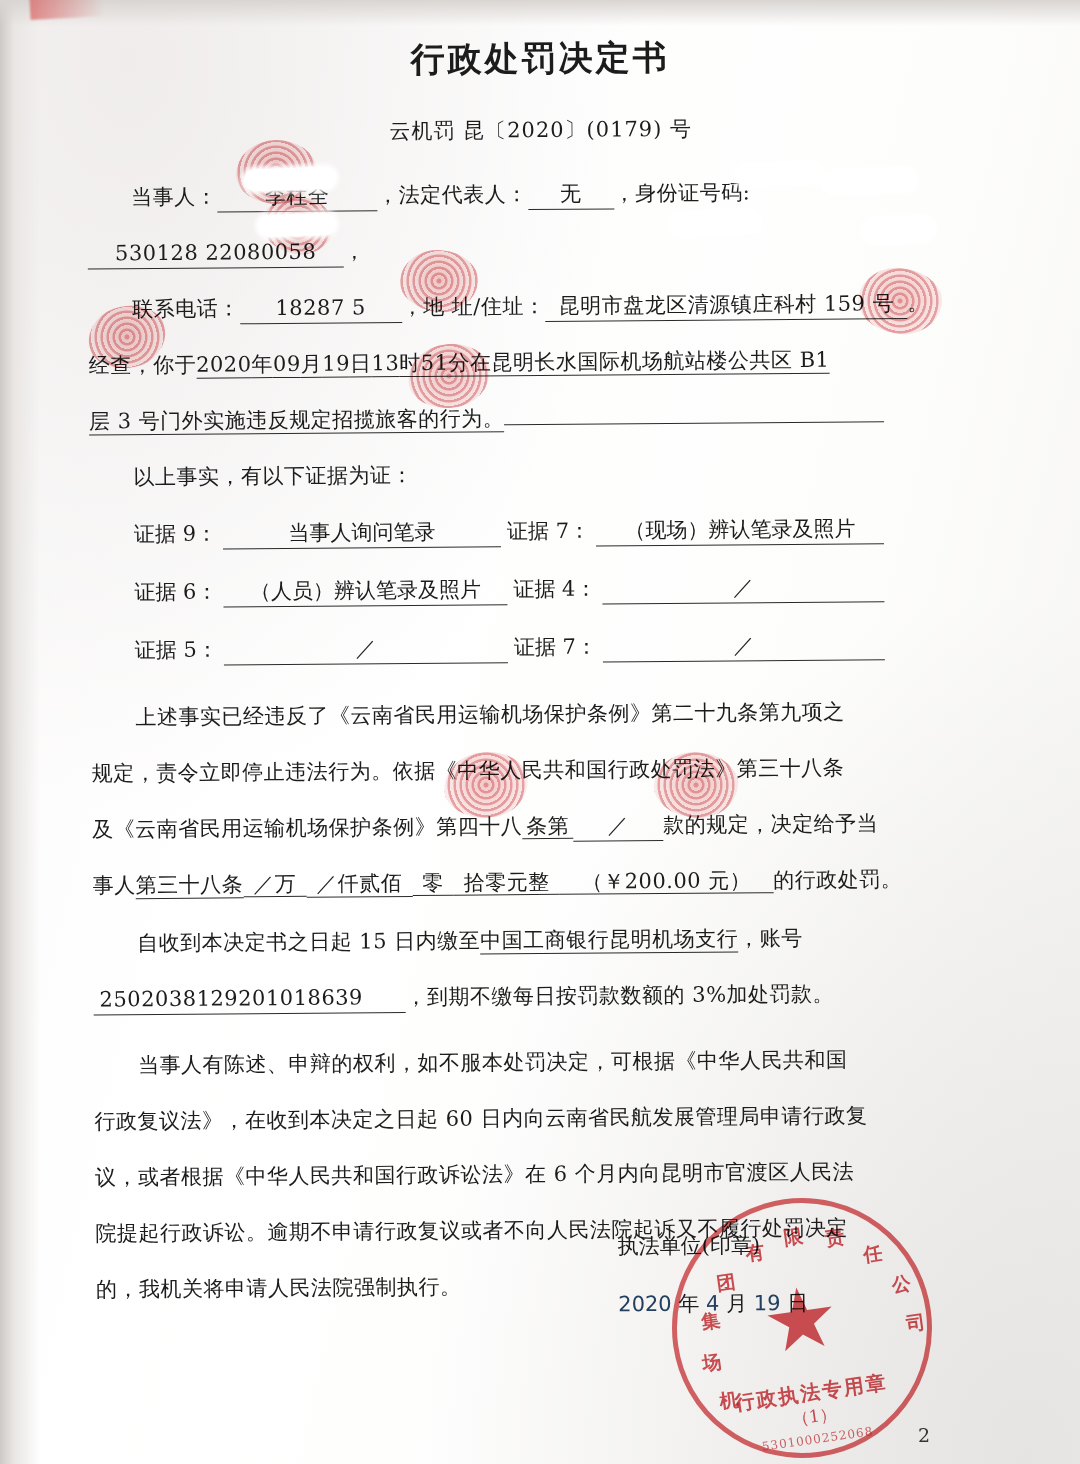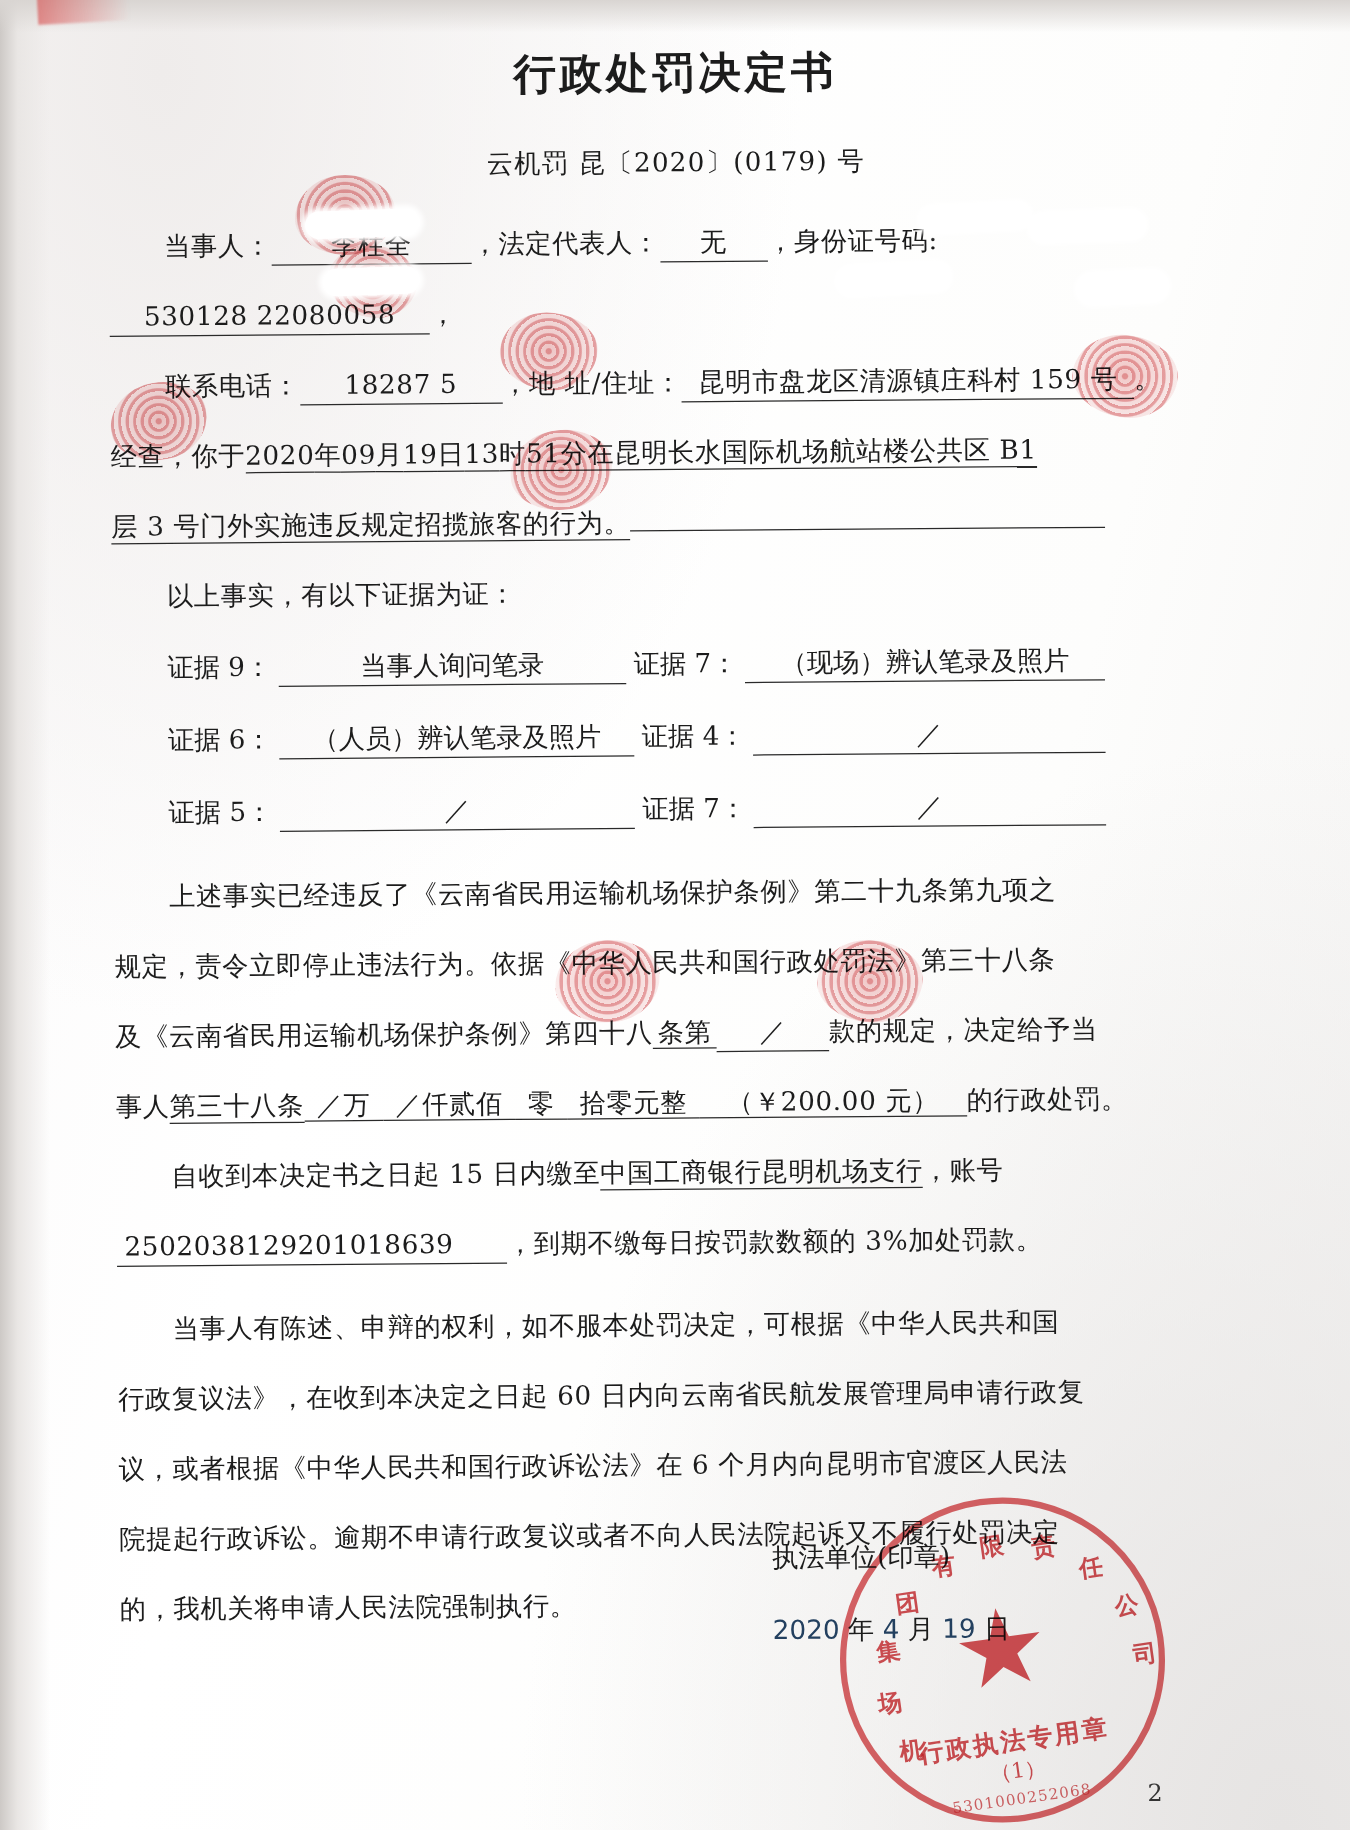--- a/index.html
+++ b/index.html
@@ -257,21 +257,21 @@
       <span class="lbl">证据 7：</span>
       <span class="fill ev-w4">／</span>
     </div>
 
     <p class="para indent" style="margin-top:10px;">上述事实已经违反了《云南省民用运输机场保护条例》第二十九条第九项之</p>
     <p class="para">规定，责令立即停止违法行为。依据《中华人民共和国行政处罚法》第三十八条</p>
     <p class="para">
       <span>及《云南省民用运输机场保护条例》第四十八</span><span class="u" style="padding:0 4px;">条第</span><span class="fill" style="width:78px;">／</span><span>款的规定，决定给予当</span>
     </p>
     <p class="para">
-      <span>事人</span><span class="u">第三十八条</span><span class="u" style="padding:0 10px;">／万</span><span class="u" style="padding:0 10px;">／仟贰佰</span><span class="u" style="padding:0 10px;">零</span><span class="u" style="padding:0 10px;">拾零元整</span><span class="u" style="padding:0 22px;">（￥200.00 元）</span><span>的行政处罚。</span>
+      <span>事人</span><span class="u">第三十八条</span><span class="u" style="padding:0 10px;">／万</span><span class="u" style="padding:0 10px;font-family:Liberation Mono, monospace;">／仟贰佰</span><span class="u" style="padding:0 10px;">零</span><span class="u" style="padding:0 10px;">拾零元整</span><span class="u" style="padding:0 22px;">（￥200.00 元）</span><span>的行政处罚。</span>
     </p>
 
     <p class="para indent">
       <span>自收到本决定书之日起 15 日内缴至</span><span class="u">中国工商银行昆明机场支行</span><span>，账号</span>
     </p>
     <p class="para">
       <span class="fill" style="width:300px;text-align:left;">2502038129201018639</span><span>，到期不缴每日按罚款数额的 3%加处罚款。</span>
     </p>
 
     <p class="para indent" style="margin-top:10px;">当事人有陈述、申辩的权利，如不服本处罚决定，可根据《中华人民共和国</p>

